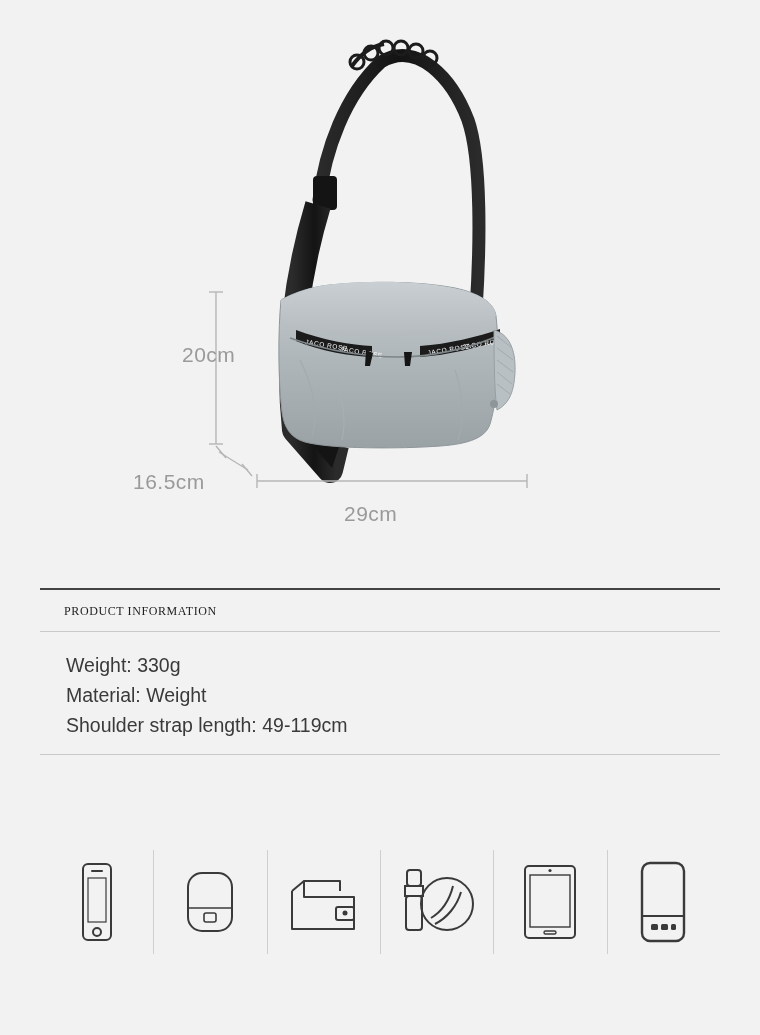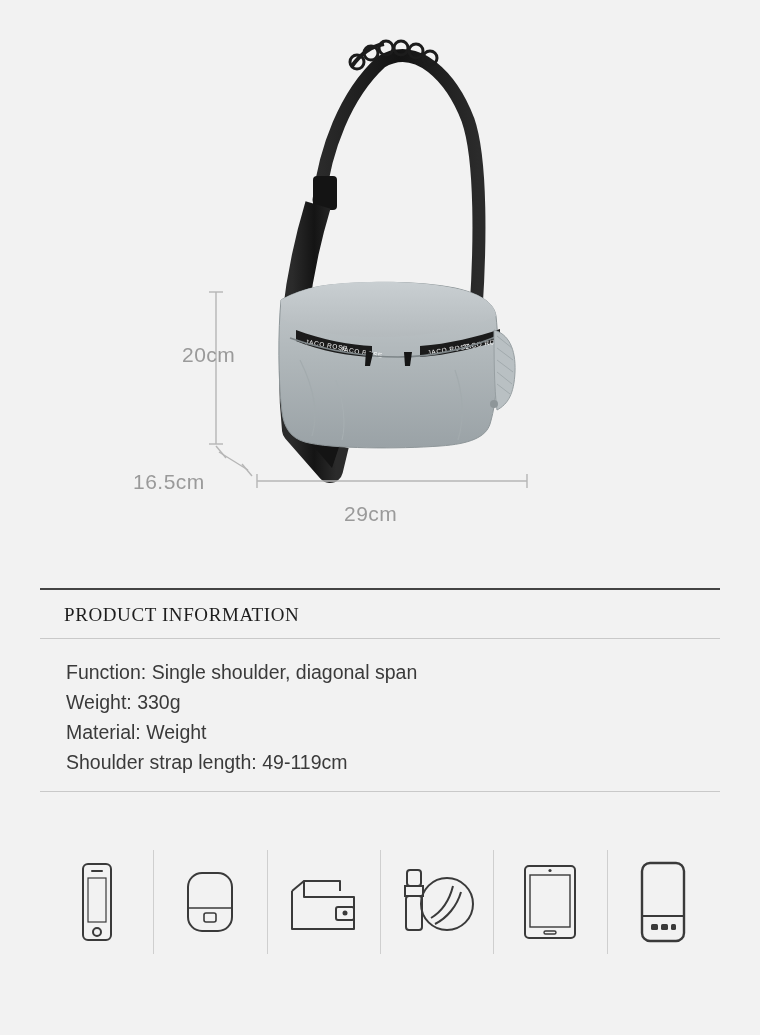--- a/index.html
+++ b/index.html
@@ -48,21 +48,21 @@
     width: 680px;
   }
   .info-rule {
     height: 1px;
     background: #c9c9c9;
     width: 100%;
   }
   .info-rule.thick { height: 2px; background: #444; }
   .info-title {
     font-family: "Liberation Serif", serif;
-    font-size: 19px;
+    font-size: 12px;
     letter-spacing: 0.6px;
     color: #1d1d1d;
     padding: 14px 0 12px 24px;
   }
   .info-body {
     padding: 18px 0 14px 26px;
   }
   .info-line {
     font-size: 19.5px;
     color: #3a3a3a;
@@ -188,21 +188,20 @@
     <div class="dim-label dim-height">20cm</div>
     <div class="dim-label dim-depth">16.5cm</div>
     <div class="dim-label dim-width">29cm</div>
   </div>
 
   <div class="info-block">
     <div class="info-rule thick"></div>
     <div class="info-title">PRODUCT INFORMATION</div>
     <div class="info-rule"></div>
     <div class="info-body">
-      <div class="info-line">Function: Single shoulder, diagonal span</div>
       <div class="info-line">Weight: 330g</div>
       <div class="info-line">Material: Weight</div>
       <div class="info-line">Shoulder strap length: 49-119cm</div>
     </div>
     <div class="info-rule"></div>
   </div>
 
   <div class="icon-strip">
 
     <div class="icon-cell">

